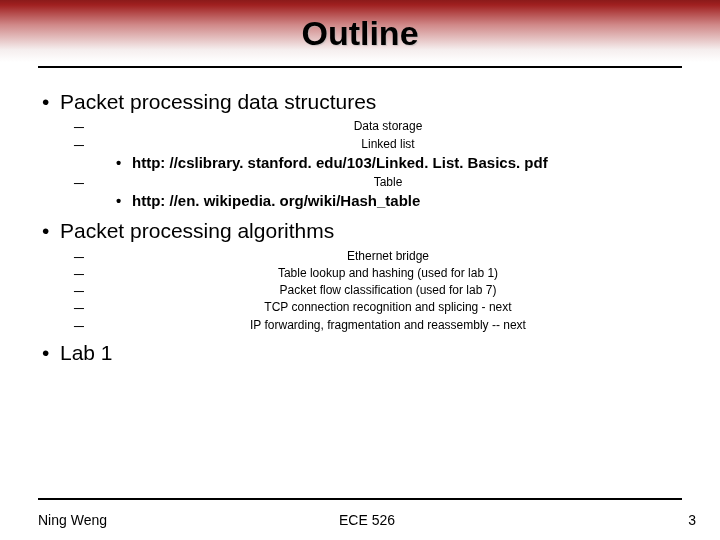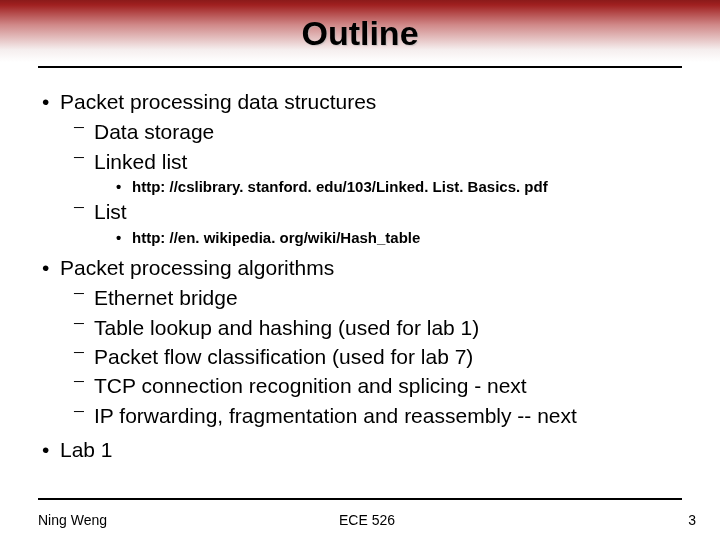--- a/index.html
+++ b/index.html
@@ -42,21 +42,22 @@
   .lvl1::before {
     content: "•";
     position: absolute;
     left: 4px;
     top: 0;
   }
   .lvl2 {
     margin: 1px 0;
     padding-left: 56px;
     position: relative;
-    font-size: 21px;
+    font-size: 12px;
+    text-align: center;
   }
   .lvl2::before {
     content: "─";
     position: absolute;
     left: 36px;
     top: 0;
     font-size: 14px;
   }
   .lvl3 {
     margin: 1px 0;
@@ -97,21 +98,21 @@
 <div class="header-band">
   <div class="title">Outline</div>
 </div>
 <div class="title-underline"></div>
 
 <div class="content">
   <div class="lvl1">Packet processing data structures</div>
   <div class="lvl2">Data storage</div>
   <div class="lvl2">Linked list</div>
   <div class="lvl3">http: //cslibrary. stanford. edu/103/Linked. List. Basics. pdf</div>
-  <div class="lvl2">List</div>
+  <div class="lvl2">Table</div>
   <div class="lvl3">http: //en. wikipedia. org/wiki/Hash_table</div>
   <div class="lvl1">Packet processing algorithms</div>
   <div class="lvl2">Ethernet bridge</div>
   <div class="lvl2">Table lookup and hashing (used for lab 1)</div>
   <div class="lvl2">Packet flow classification (used for lab 7)</div>
   <div class="lvl2">TCP connection recognition and splicing  - next</div>
   <div class="lvl2">IP forwarding, fragmentation and reassembly  -- next</div>
   <div class="lvl1">Lab 1</div>
 </div>
 

